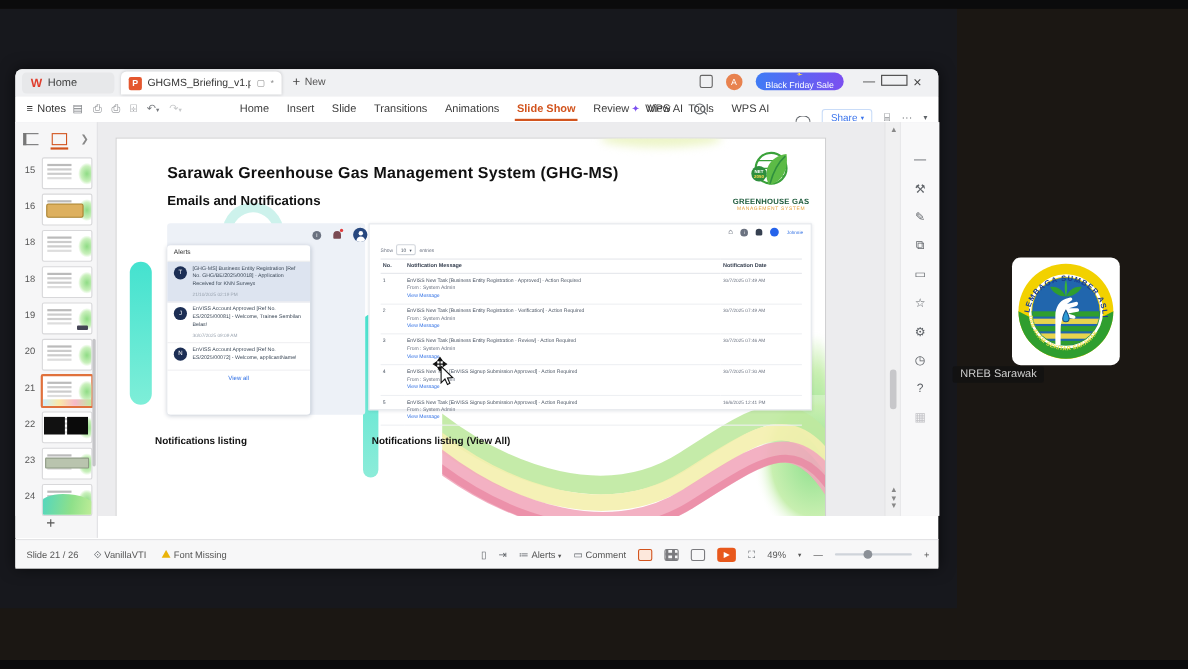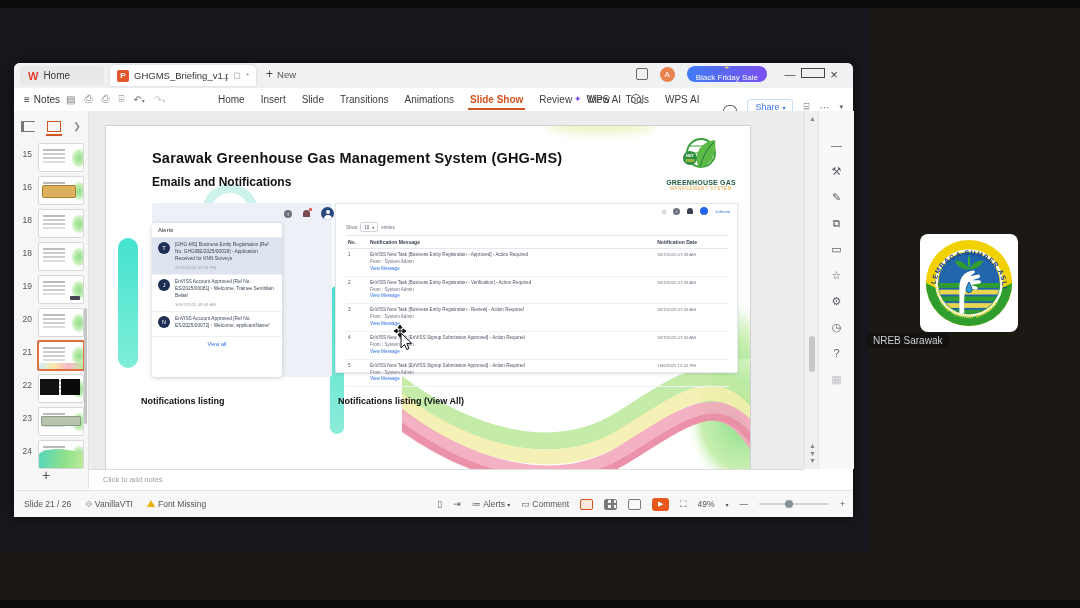--- a/index.html
+++ b/index.html
@@ -626,23 +626,20 @@
             <div class="sbico" style="top: 236px;">
               <span>?</span>
             </div>
 
             <div class="sbico dim" style="top: 262px;">
               <span>▦</span>
             </div>
           </div>
       </div>
 
-      <div id="notesbar">
-        <div class="notes-ph">Click to add notes</div>
-      </div>
 
       <div id="statusbar">
         <div class="st-left">
           <span>Slide 21 / 26</span>
           <span><span class="st-ico">⟐ </span><span>VanillaVTI</span></span>
           <span><span class="warn-tri"></span><span>Font Missing</span></span>
         </div>
         <div class="st-right">
           <span class="st-ico">▯</span>
           <span class="st-ico">⇥</span>

